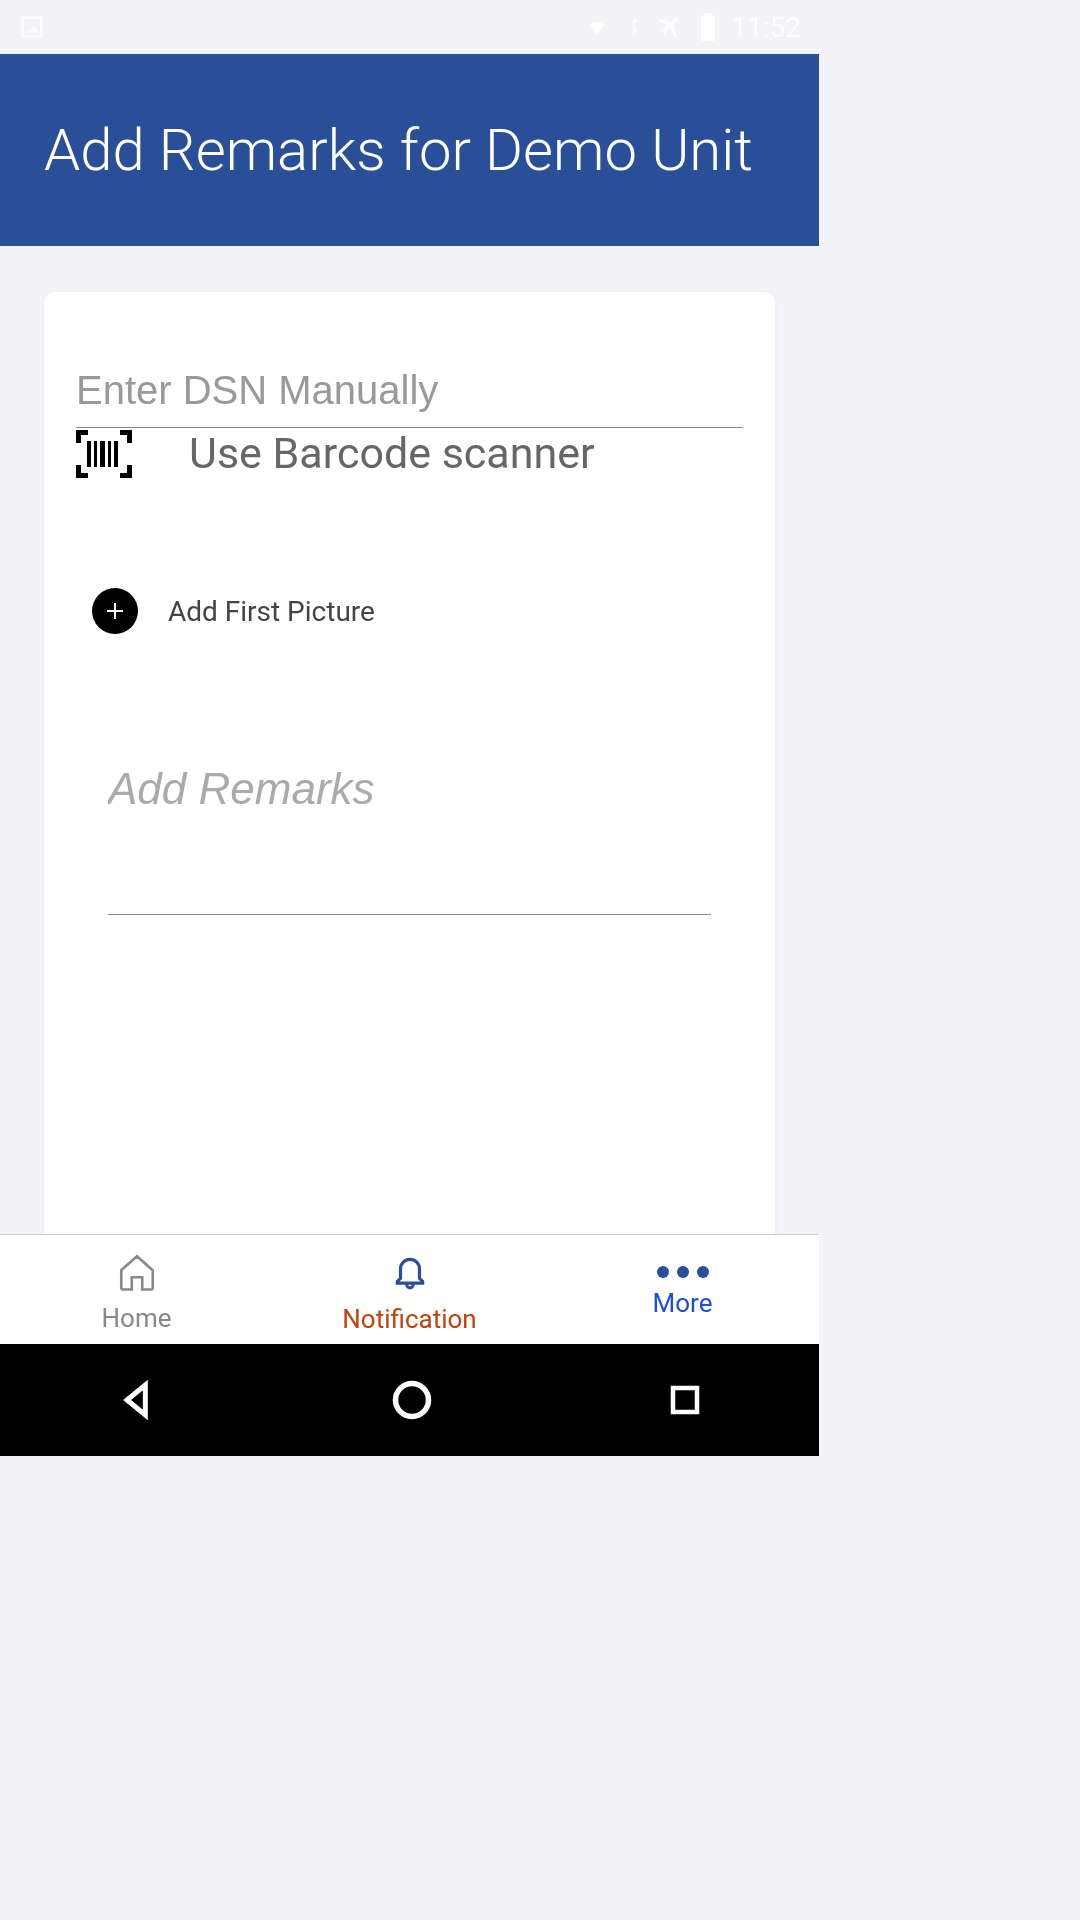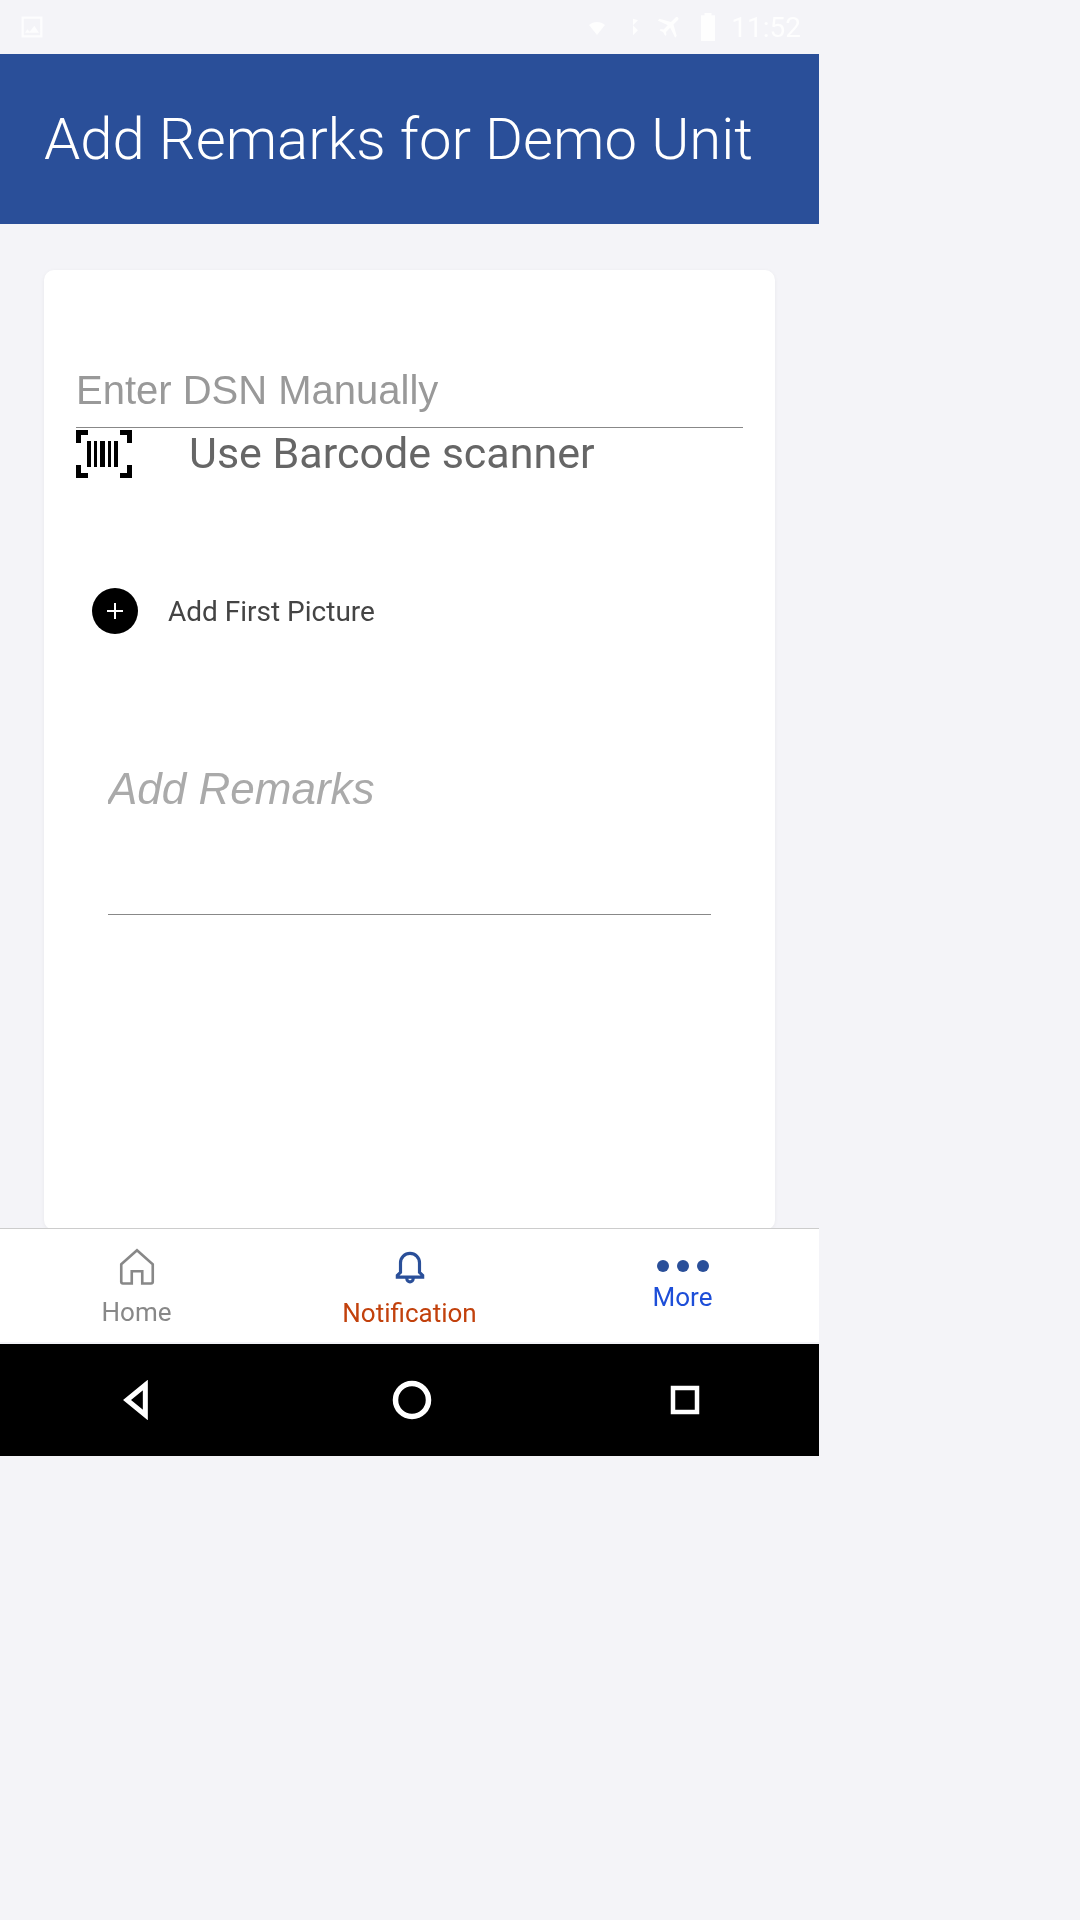--- a/index.html
+++ b/index.html
@@ -19,21 +19,21 @@
     justify-content: space-between;
     padding: 0 18px;
     color: rgba(255,255,255,0.85);
   }
   .status-left { display: flex; align-items: center; gap: 8px; }
   .status-right { display: flex; align-items: center; gap: 14px; font-size: 28px; font-weight: 400; }
   .status-right svg { fill: rgba(255,255,255,0.85); }
 
   
   .header {
-    height: 170px;
+    height: 192px;
     background: #2a4f99;
     display: flex;
     align-items: center;
     padding: 0 44px;
   }
   .header-title {
     color: #fff;
     font-size: 58px;
     font-weight: 300;
   }
@@ -50,21 +50,20 @@
 
   .dsn-input {
     width: 100%;
     border: none;
     border-bottom: 1px solid #888;
     font-size: 40px;
     font-weight: 300;
     padding: 6px 0 14px 0;
     outline: none;
     color: #333;
-    margin-top: 22px;
   }
   .dsn-input::placeholder { color: #999; font-weight: 300; }
 
   .or-divider {
     text-align: center;
     font-size: 38px;
     color: #333;
     margin: 58px 0;
     font-weight: 400;
   }
@@ -118,21 +117,21 @@
     outline: none;
     color: #333;
     background: transparent;
     font-style: italic;
   }
   .remarks-input::placeholder { color: #aaa; font-weight: 300; }
 
   
   .tab-bar {
     position: absolute;
-    bottom: 114px;
+    bottom: 108px;
     left: 0;
     right: 0;
     height: 114px;
     background: #fff;
     border-top: 1px solid #ccc;
     display: flex;
     align-items: center;
   }
   .tab-item {
     flex: 1;

